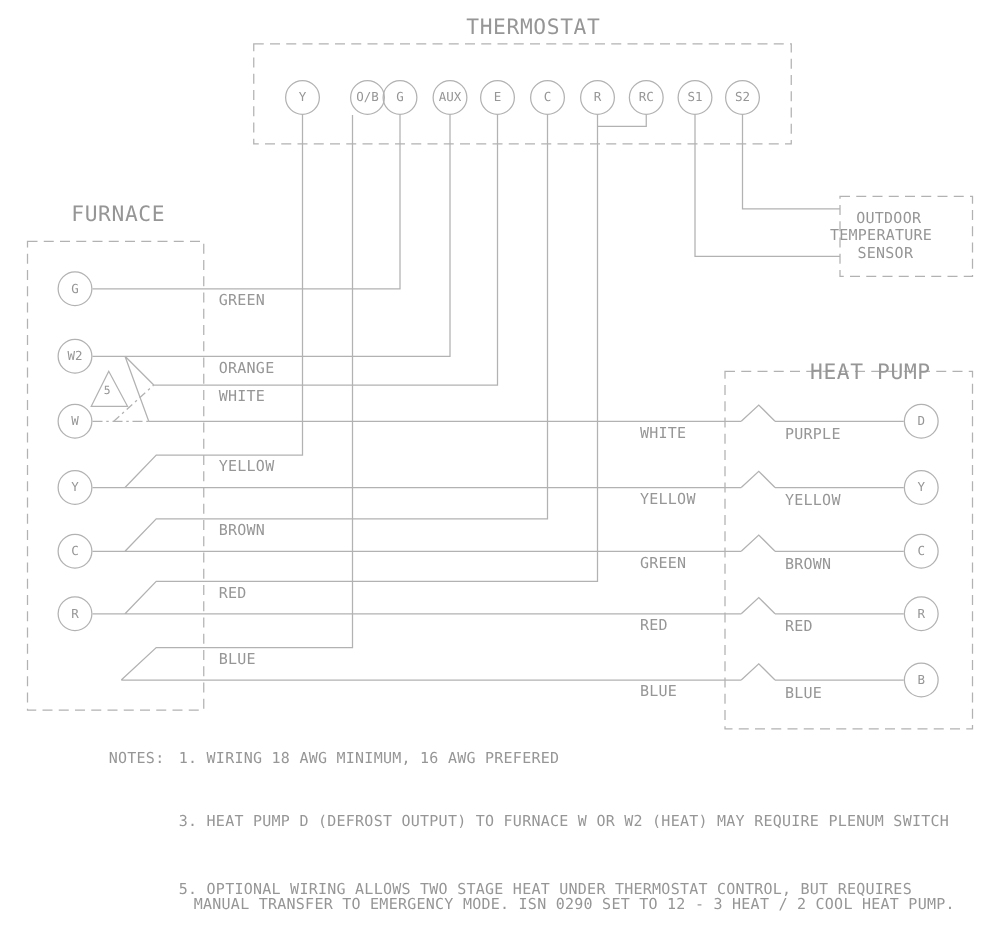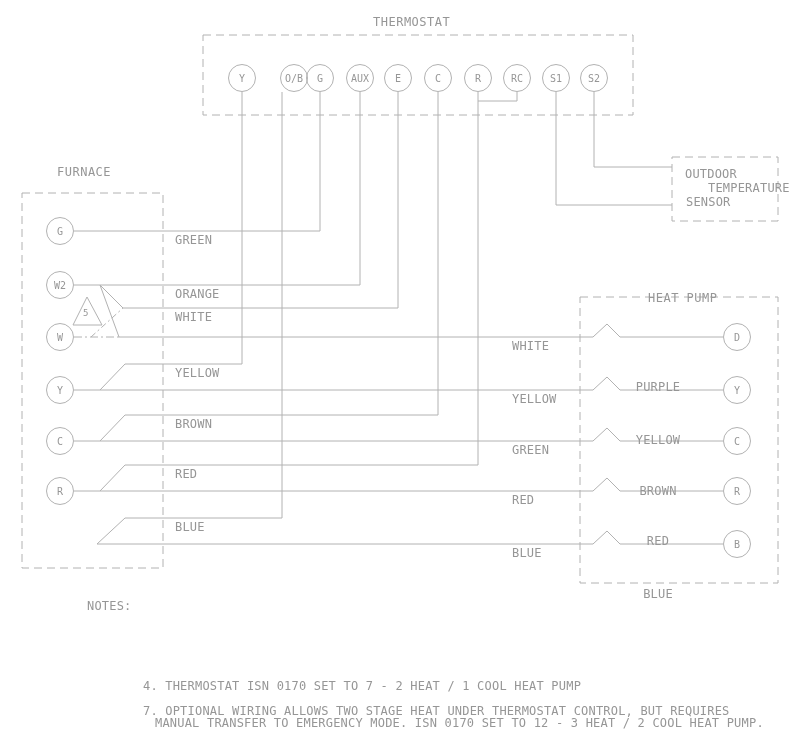--- a/index.html
+++ b/index.html
@@ -1,25 +1,25 @@
 <!DOCTYPE html>
 <html><head>
 <meta charset="utf-8">
 <style>
   html,body{margin:0;padding:0;background:#ffffff;}
   #canvas{position:relative;width:800px;height:745px;background:#ffffff;overflow:hidden;
           font-family:"DejaVu Sans Mono", monospace;}
   #wires{position:absolute;left:0;top:0;}
   .lbl{position:absolute;font-size:12px;letter-spacing:.2px;color:#969696;white-space:pre;line-height:12px;}
-  .ttl{position:absolute;font-size:12px;letter-spacing:.5px;color:#969696;white-space:pre;line-height:12px;}
+  .ttl{position:absolute;font-size:17px;letter-spacing:.5px;color:#969696;white-space:pre;line-height:12px;}
   .circle{position:absolute;width:28px;height:28px;box-sizing:border-box;border:1px solid #b2b2b2;
           border-radius:50%;display:flex;align-items:center;justify-content:center;
           font-size:10px;color:#969696;letter-spacing:0;}
   .flag{position:absolute;font-size:9px;color:#969696;line-height:9px;}
-  .r{width:60px;text-align:center;margin-top:40px;}
+  .r{width:60px;text-align:left;}
 </style>
 </head>
 <body>
 
 <div id="canvas">
 
   <svg id="wires" width="800" height="745" viewBox="0 0 800 745" fill="none" stroke="#b2b2b2" stroke-width="1">
 
     <rect x="203" y="35" width="430" height="80" stroke-dasharray="8 5"></rect>
     <rect x="22" y="193" width="141" height="375" stroke-dasharray="8 5"></rect>
@@ -44,21 +44,21 @@
     <path d="M593 337 L607 324 L620 337 M593 390 L607 377 L620 390 M593 441 L607 428 L620 441 M593 491 L607 478 L620 491 M593 544 L607 531 L620 544"></path>
 
     <path d="M87 297 L73 325 H102 Z"></path>
   </svg>
 
   <div class="ttl" style="left:373px;top:16px">THERMOSTAT</div>
   <div class="ttl" style="left:57px;top:166px">FURNACE</div>
   <div class="ttl" style="left:648px;top:292px">HEAT PUMP</div>
 
   <div class="lbl" style="left:685px;top:168px">OUTDOOR</div>
-  <div class="lbl" style="left:708px;top:182px">TEMPERATURE</div>
+  <div class="lbl" style="left:664px;top:182px">TEMPERATURE</div>
   <div class="lbl" style="left:686px;top:196px">SENSOR</div>
 
   <div class="circle" style="left:228px;top:64px">Y</div>
   <div class="circle" style="left:280px;top:64px">O/B</div>
   <div class="circle" style="left:306px;top:64px">G</div>
   <div class="circle" style="left:346px;top:64px">AUX</div>
   <div class="circle" style="left:384px;top:64px">E</div>
   <div class="circle" style="left:424px;top:64px">C</div>
   <div class="circle" style="left:464px;top:64px">R</div>
   <div class="circle" style="left:503px;top:64px">RC</div>
@@ -94,17 +94,18 @@
 
   <div class="lbl r" style="left:628px;top:341px">PURPLE</div>
   <div class="lbl r" style="left:628px;top:394px">YELLOW</div>
   <div class="lbl r" style="left:628px;top:445px">BROWN</div>
   <div class="lbl r" style="left:628px;top:495px">RED</div>
   <div class="lbl r" style="left:628px;top:548px">BLUE</div>
 
   <div class="flag" style="left:83px;top:309px">5</div>
 
   <div class="lbl" style="left:87px;top:600px">NOTES:</div>
-  <div class="lbl" style="left:143px;top:680px">4. THERMOSTAT ISN 0170 SET TO 7 - 2 HEAT / 1 COOL HEAT PUMP</div>
-  <div class="lbl" style="left:143px;top:705px">7. OPTIONAL WIRING ALLOWS TWO STAGE HEAT UNDER THERMOSTAT CONTROL, BUT REQUIRES</div>
-  <div class="lbl" style="left:155px;top:717px">MANUAL TRANSFER TO EMERGENCY MODE. ISN 0170 SET TO 12 - 3 HEAT / 2 COOL HEAT PUMP.</div>
+  <div class="lbl" style="left:143px;top:600px">1. WIRING 18 AWG MINIMUM, 16 AWG PREFERED</div>
+  <div class="lbl" style="left:143px;top:651px">3. HEAT PUMP D (DEFROST OUTPUT) TO FURNACE W OR W2 (HEAT) MAY REQUIRE PLENUM SWITCH</div>
+  <div class="lbl" style="left:143px;top:705px">5. OPTIONAL WIRING ALLOWS TWO STAGE HEAT UNDER THERMOSTAT CONTROL, BUT REQUIRES</div>
+  <div class="lbl" style="left:155px;top:717px">MANUAL TRANSFER TO EMERGENCY MODE. ISN 0290 SET TO 12 - 3 HEAT / 2 COOL HEAT PUMP.</div>
 
 </div>
 
 </body></html>

